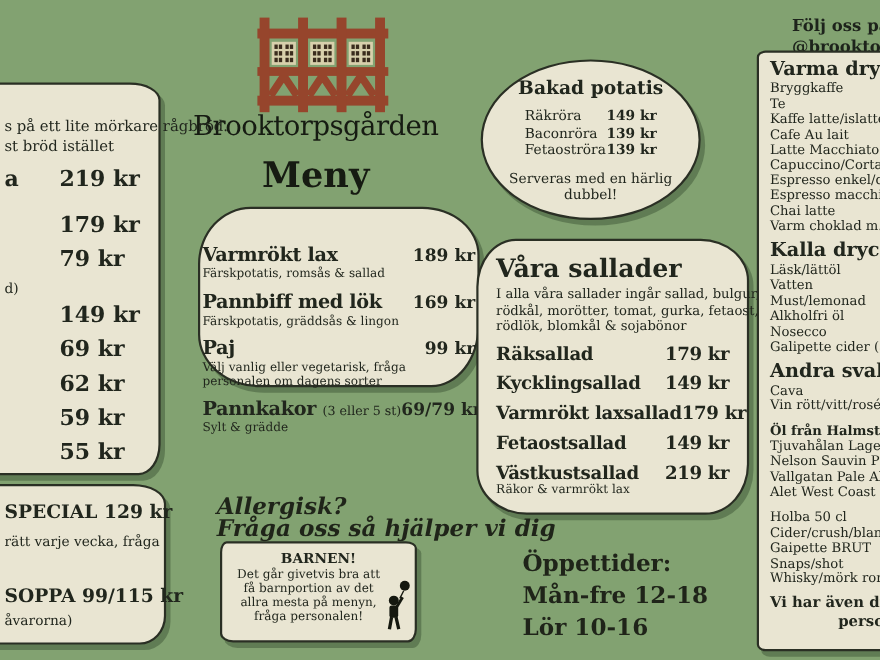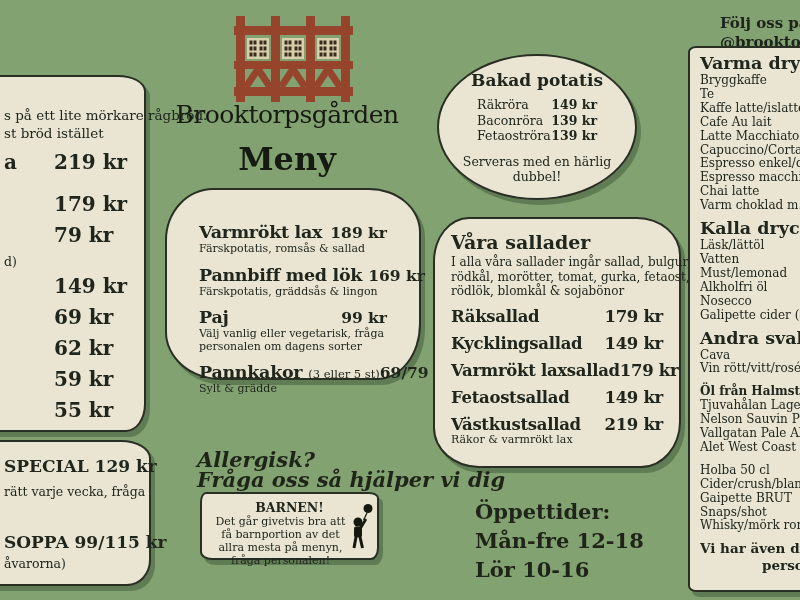--- a/index.html
+++ b/index.html
@@ -26,31 +26,31 @@
 
   
   .oval{left:437px;top:54px;width:200px;height:146px;border-radius:50%;text-align:center;padding-top:14px}
   .bp-title{font-size:17px;font-weight:bold}
   .bp-items{width:120px;margin:7px auto 0}
   .bp-row{display:flex;justify-content:space-between;font-size:12.5px;line-height:15.5px;white-space:nowrap}
   .bp-price{font-weight:bold}
   .bp-note{margin-top:10px;font-size:12.5px;line-height:15px}
 
   
-  .mains{left:165px;top:188px;width:256px;height:192px;padding:32px 32px 0;border-radius:48px 52px 44px 56px/52px 44px 56px 48px}
+  .mains{left:180px;top:188px;width:256px;height:164px;padding:32px 2px 0;border-radius:48px 52px 44px 56px/52px 44px 56px 48px}
   .main-item{margin-bottom:9px}
   .mi-top{display:flex;align-items:baseline;white-space:nowrap}
   .mi-name{font-size:17.5px;font-weight:bold;letter-spacing:-.3px}
   .mi-note{font-size:11.5px;margin-left:6px}
   .mi-price{margin-left:auto;font-size:15.5px;font-weight:bold}
   .mi-desc{font-size:11px;line-height:12.5px;margin-top:1px}
 
   
   .salads{left:433px;top:217px;width:248px;height:251px;padding:12px 16px 0;border-radius:36px 44px 40px 46px/44px 38px 46px 40px}
-  .sal-title{font-size:19px;font-weight:bold}
+  .sal-title{font-size:23px;font-weight:bold}
   .sal-desc{font-size:12px;line-height:14.5px;margin-top:2px;white-space:nowrap}
   .sal-item{margin-top:8px}
   .si-top{display:flex;justify-content:space-between;align-items:baseline;white-space:nowrap}
   .si-name,.si-price{font-size:16.5px;font-weight:bold;letter-spacing:-.3px}
   .si-desc{font-size:11px;line-height:12px}
 
   
   .drinks{left:688px;top:46px;width:132px;height:546px;padding:4px 0 0 10px;border-radius:8px 4px 6px 8px/6px 8px 4px 6px}
   .dr-title{font-size:17.5px;font-weight:bold;line-height:21px;margin-top:5px;white-space:nowrap}
   .dr-title.first{margin-top:1px}
@@ -64,21 +64,21 @@
   .weekly{left:-55px;top:440px;width:206px;height:146px;padding:14px 0 0 57px;border-radius:16px 30px 24px 20px/22px 18px 26px 24px}
   .wk-title{font-size:17px;font-weight:bold;white-space:nowrap}
   .wk-desc{font-size:12.5px;margin-top:8px;white-space:nowrap}
   .wk-title2{margin-top:33px}
   .wk-desc2{margin-top:4px}
 
   
   .allergy{position:absolute;left:197px;top:450px;font-style:italic;font-weight:bold;font-size:21px;line-height:20px;color:#1f2419}
 
   
-  .kids{left:200px;top:492px;width:179px;height:68px;padding:6px 8px 0;text-align:center;border-radius:6px 10px 8px 12px/10px 6px 12px 8px}
+  .kids{left:200px;top:492px;width:179px;height:92px;padding:6px 8px 0;text-align:center;border-radius:6px 10px 8px 12px/10px 6px 12px 8px}
   .kids-title{font-size:12.5px;font-weight:bold}
   .kids-body{font-size:11px;line-height:13px;padding:0 20px 0 2px}
   .kids-fig{position:absolute;right:3px;bottom:5px}
 
   
   .hours{position:absolute;left:475px;top:497px;font-size:21px;font-weight:bold;line-height:29px;color:#1f2419}
 </style>
 </head>
 <body>
 

